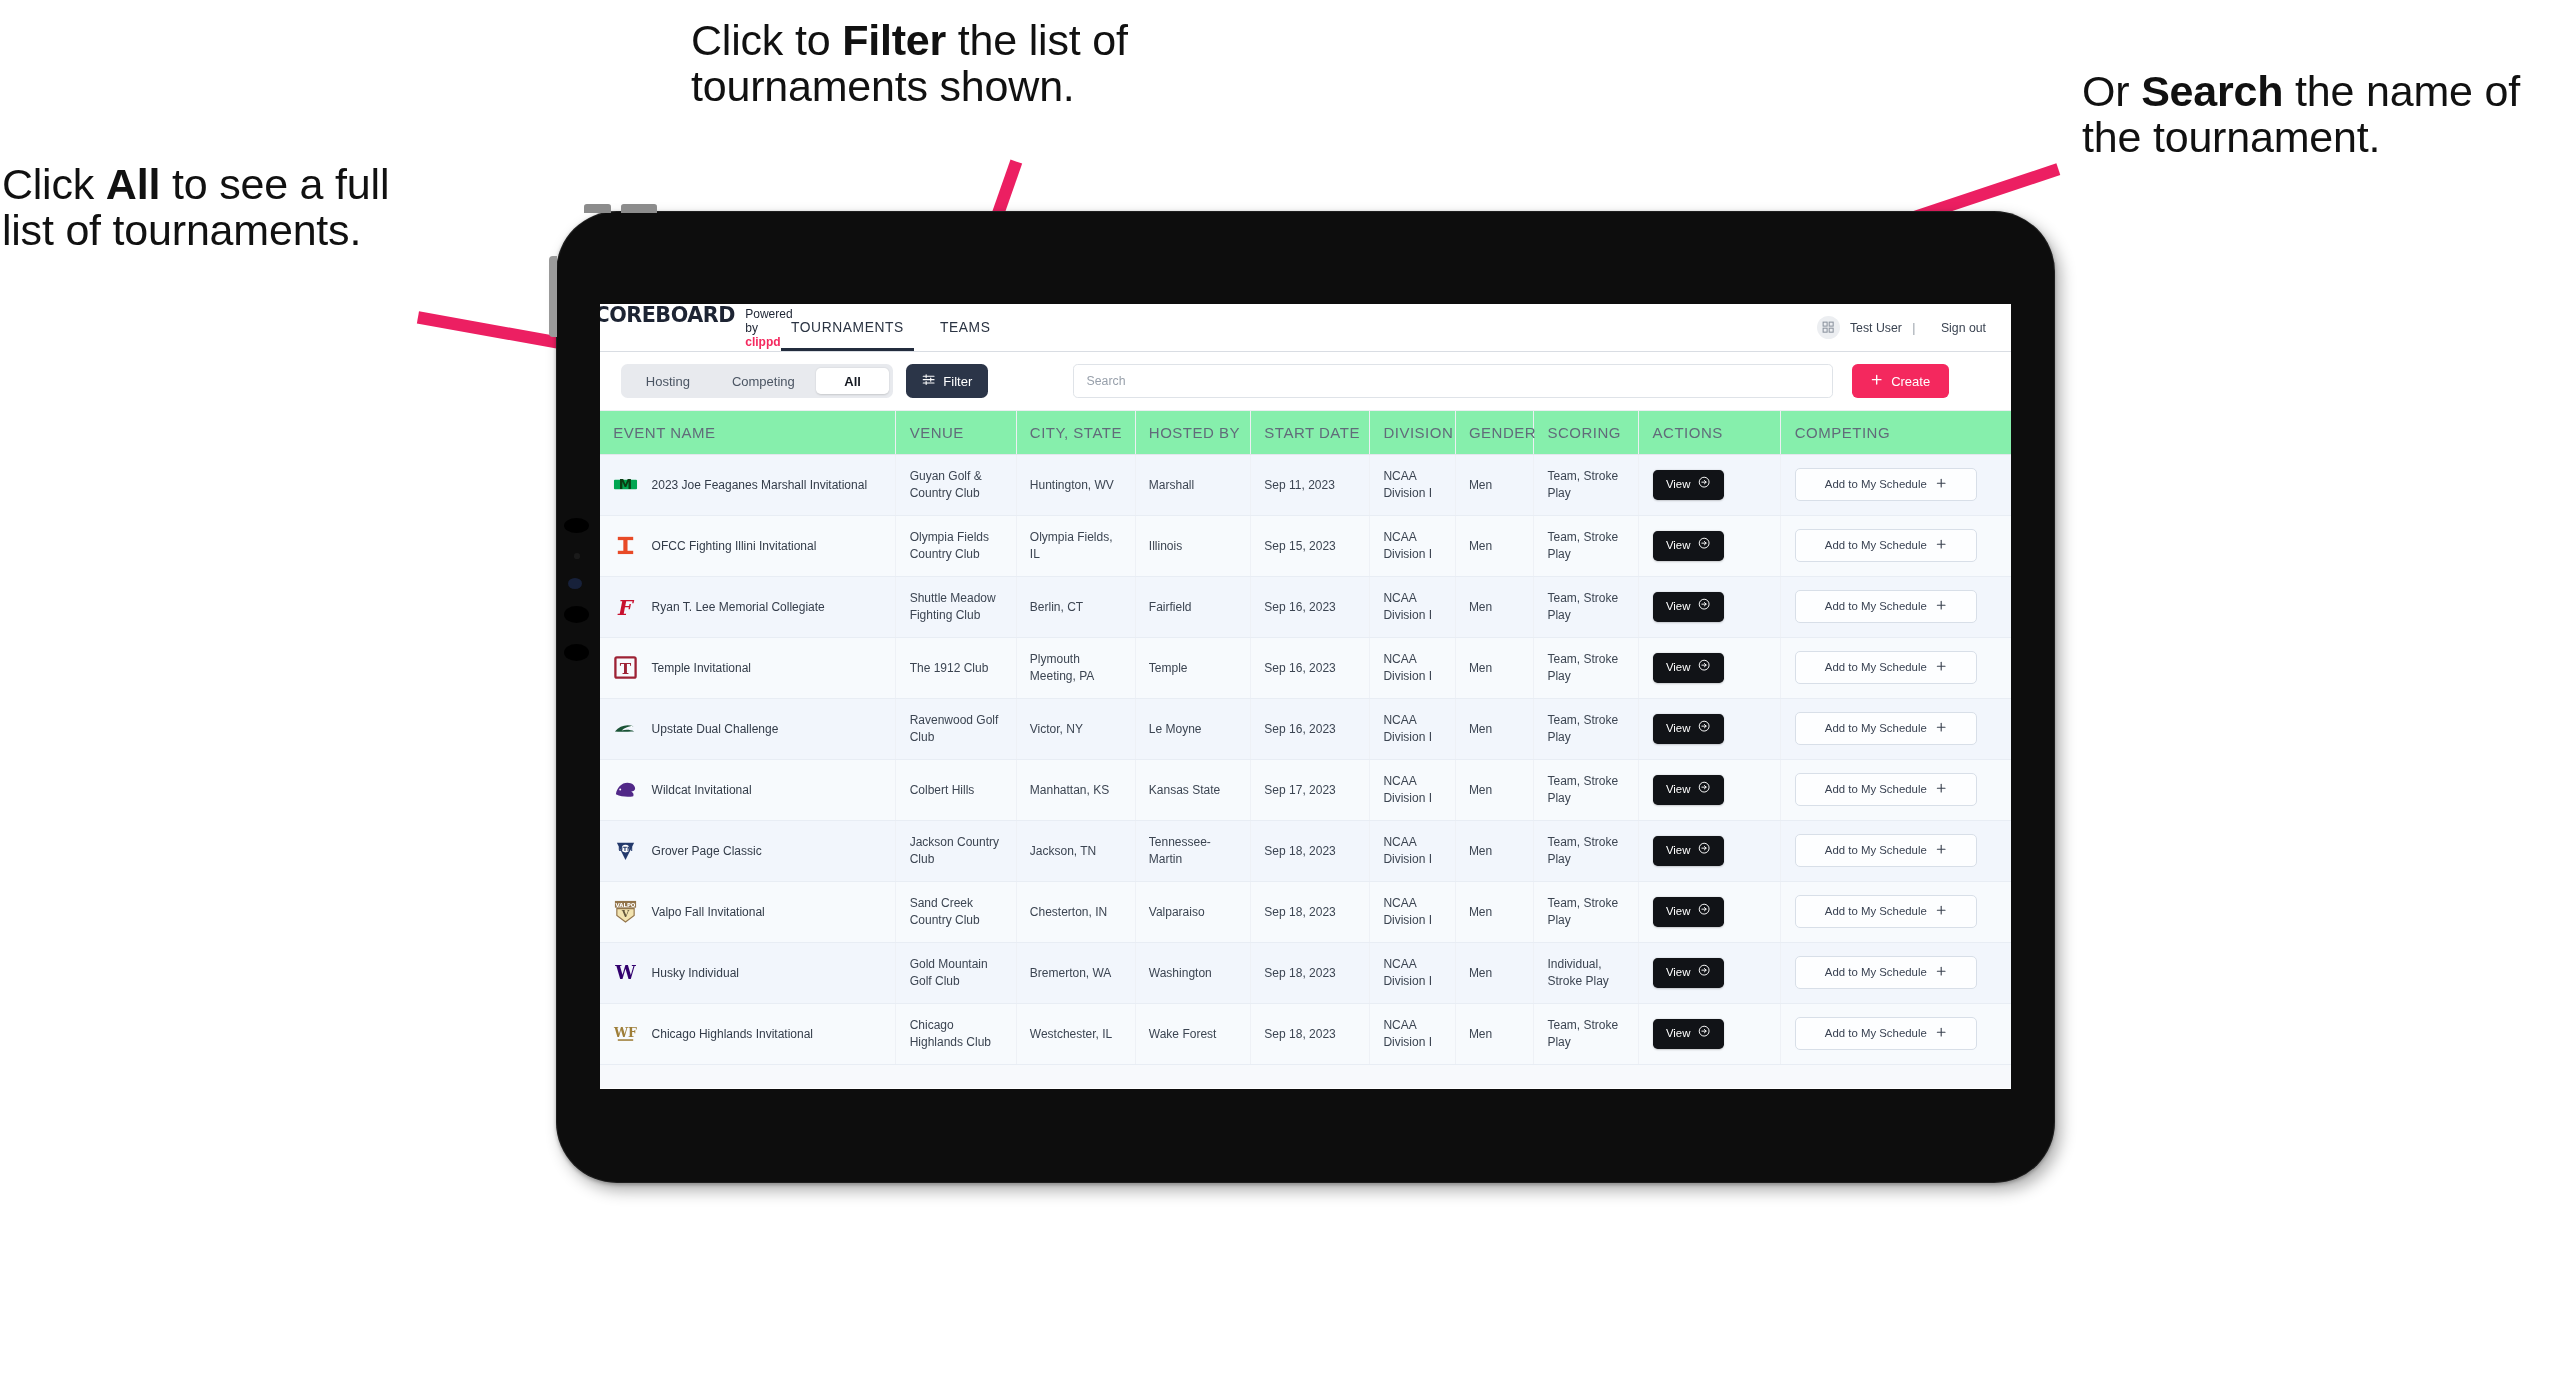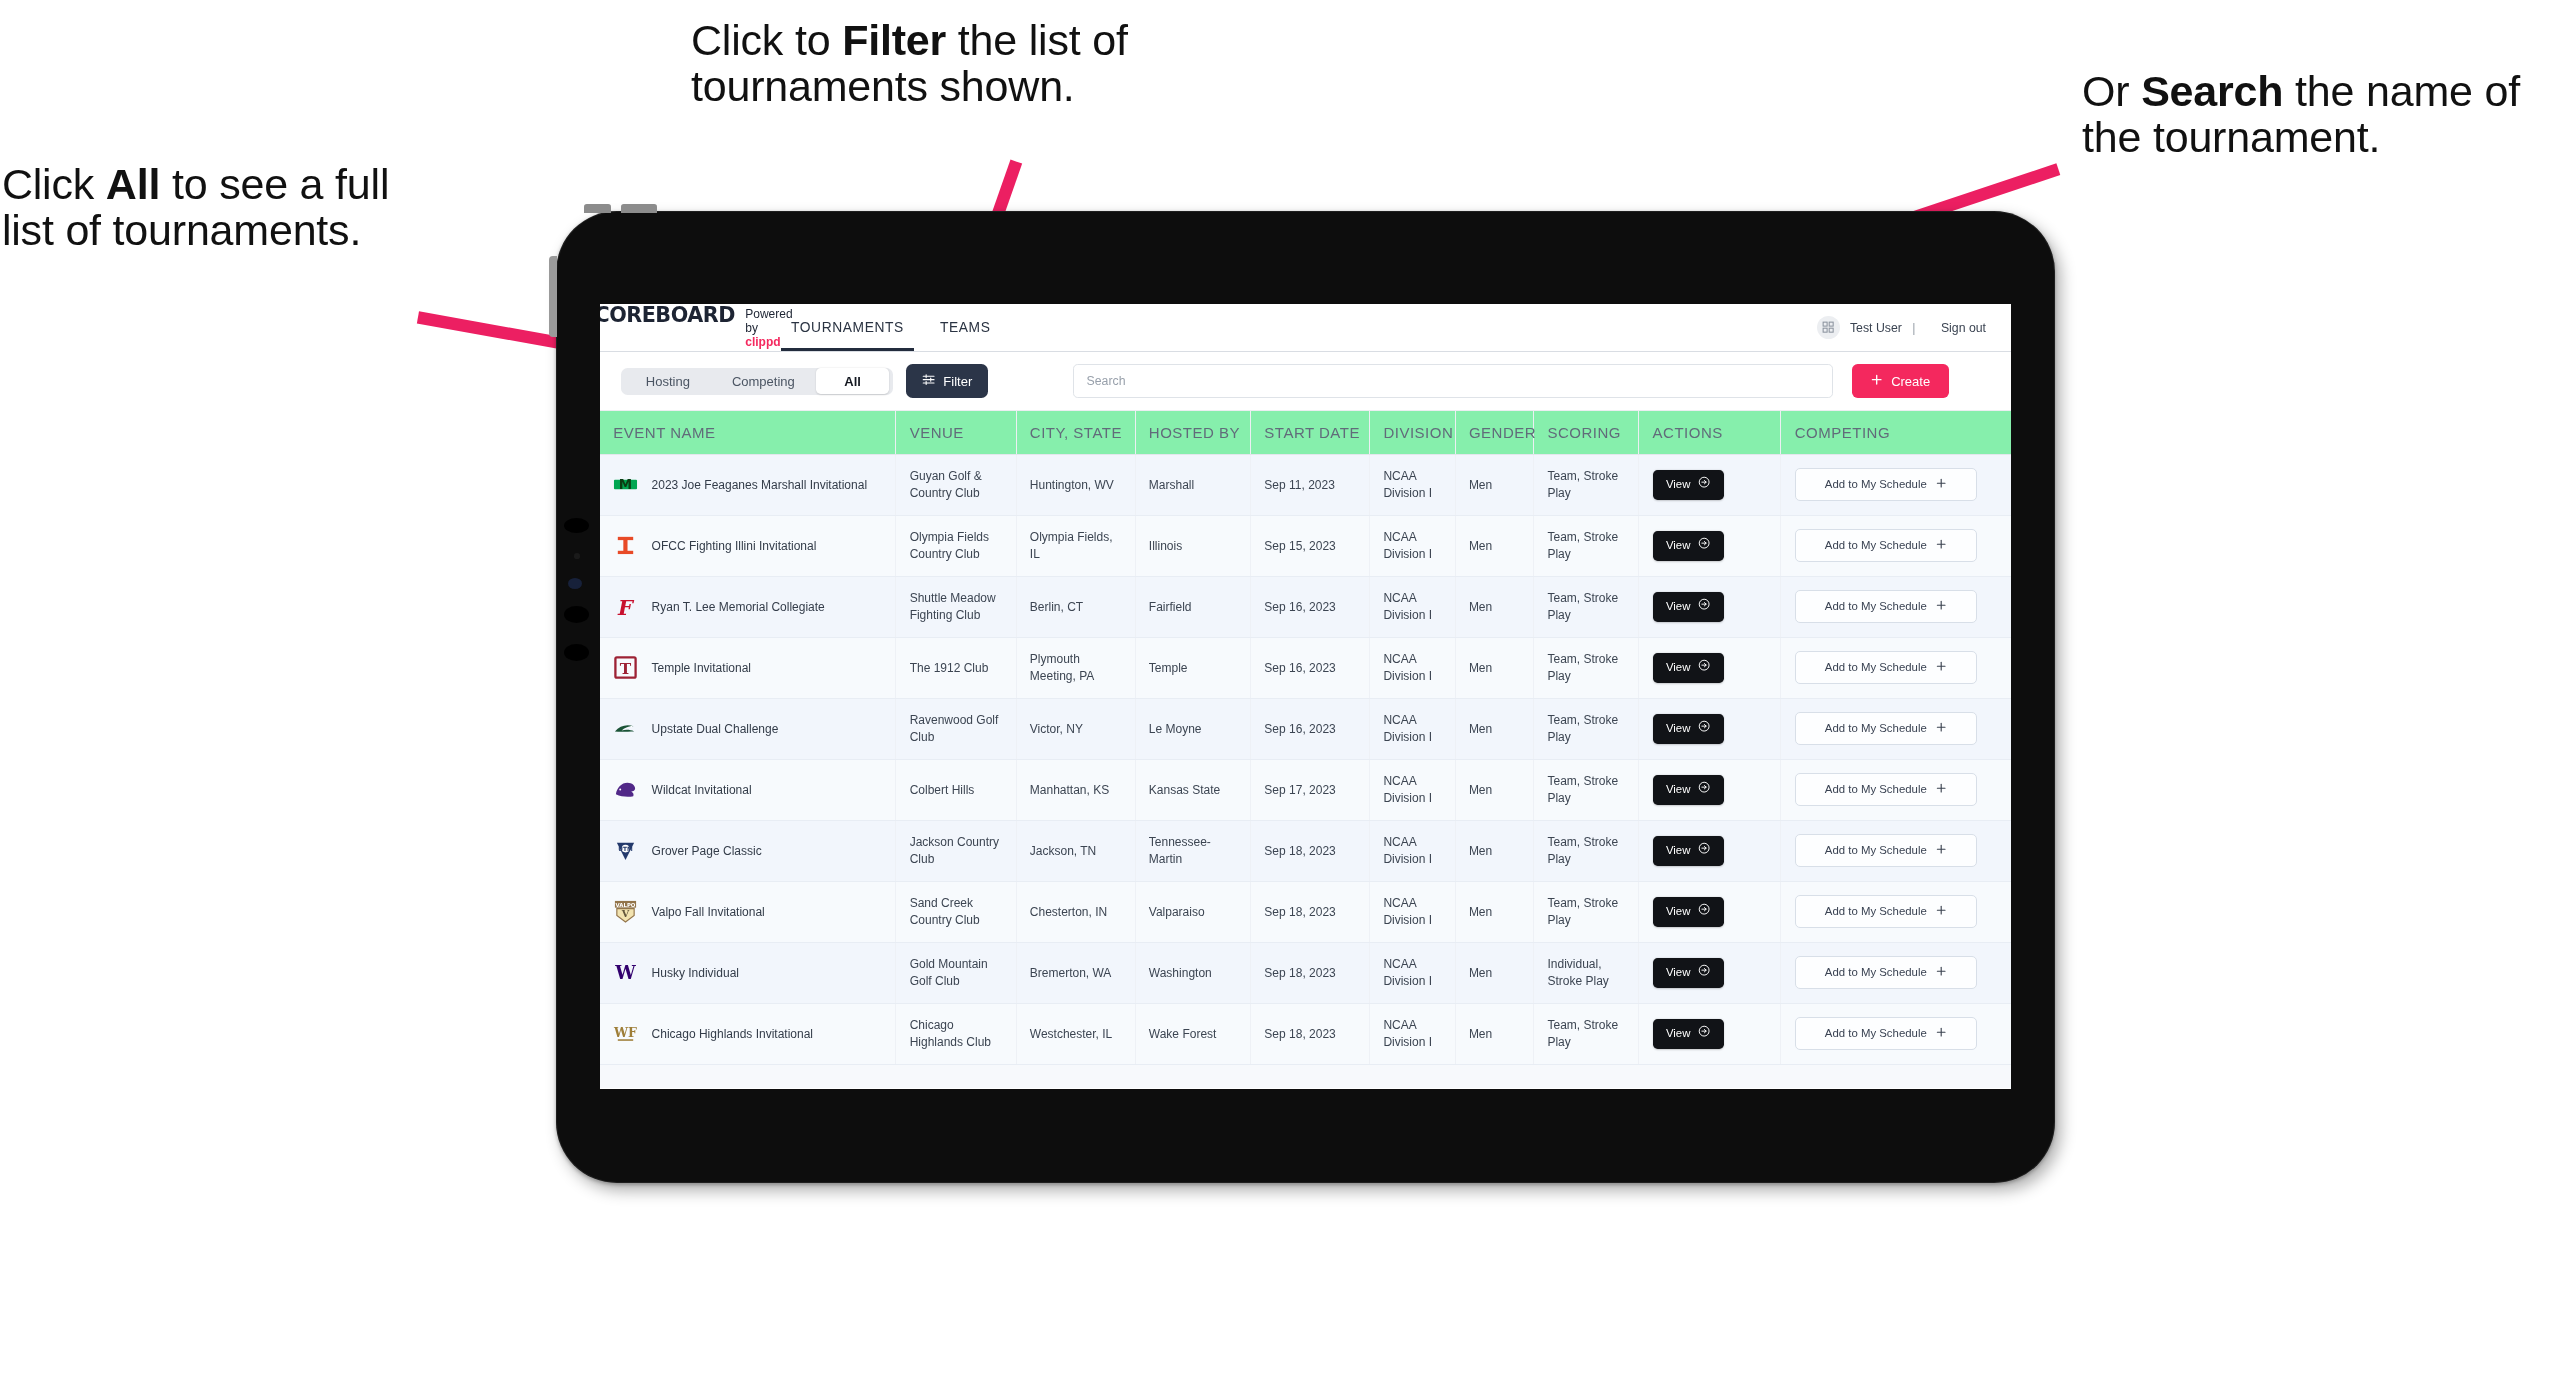--- a/index.html
+++ b/index.html
@@ -107,21 +107,21 @@
 
   
   #toolbar {
     height:59px; background:#ffffff;
     display:flex; align-items:center; padding:0 21px;
     border-bottom:0.9px solid #eceef1;
   }
   #segmented {
     display:flex; align-items:center;
     background:#e8eaee; border-radius:6.6px; padding:3.8px;
-    height:27px;
+    height:34px;
   }
   .seg-item {
     display:flex; align-items:center; justify-content:center;
     padding:0 21px; height:26.6px; font-size:13px; color:#4b5563;
     border-radius:4.7px; cursor:pointer; white-space:nowrap;
   }
   .seg-item.active { background:#ffffff; color:#141821; font-weight:600;
     box-shadow:0 0.9px 1.9px rgba(0,0,0,0.14); padding:0 28.5px; }
   #filter-btn {
     margin-left:13.3px; height:34px; display:flex; align-items:center; gap:7.6px;

